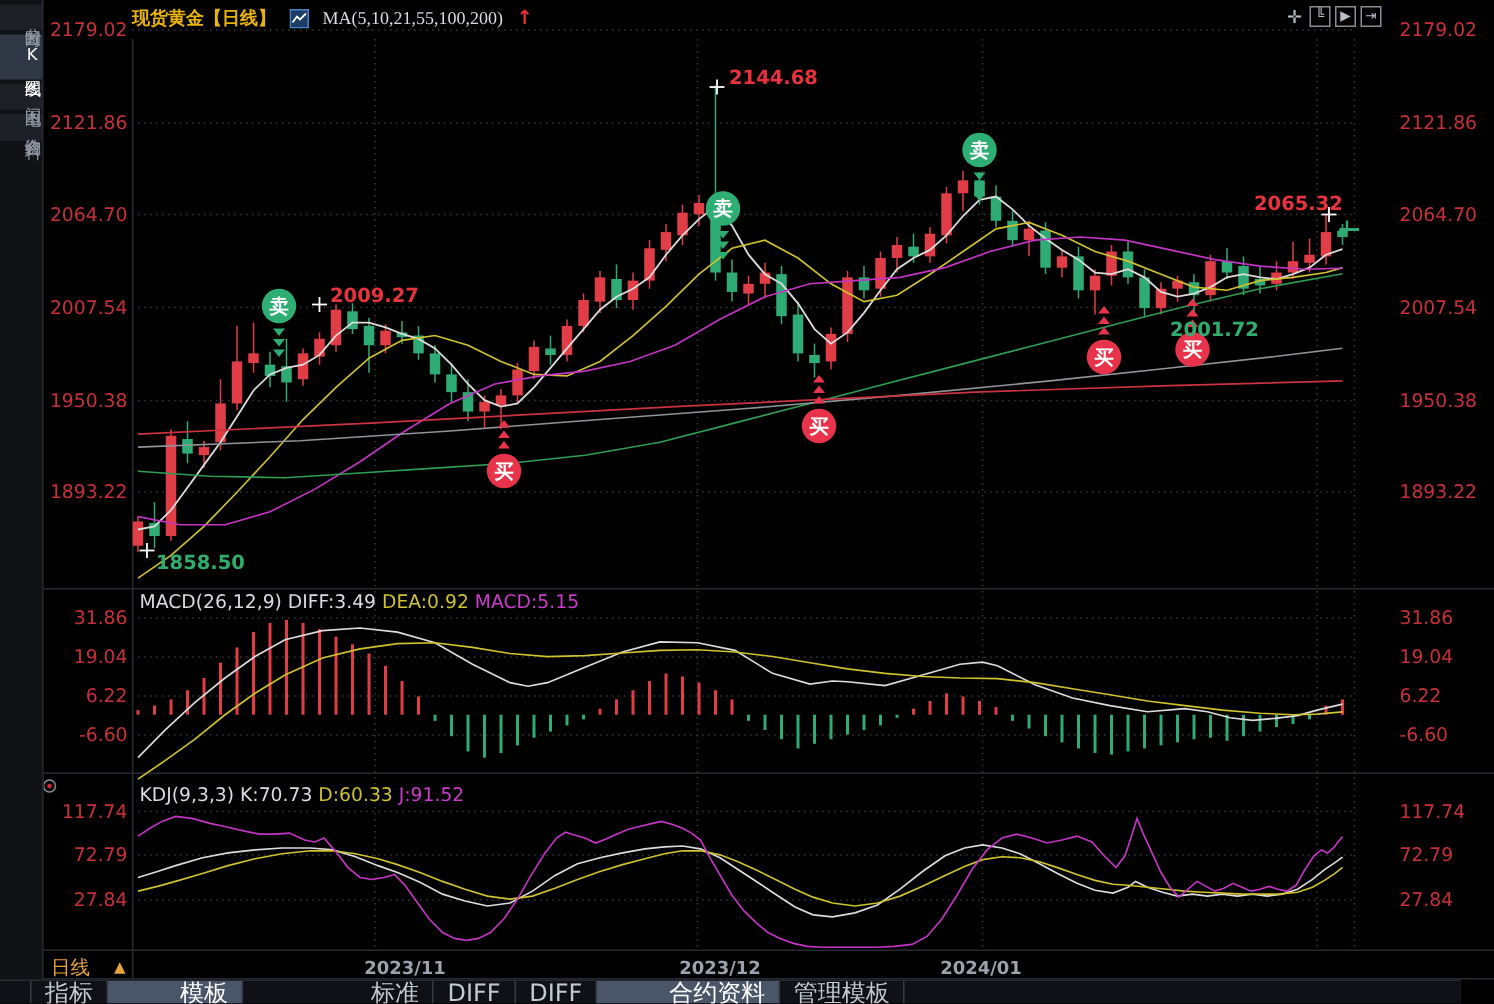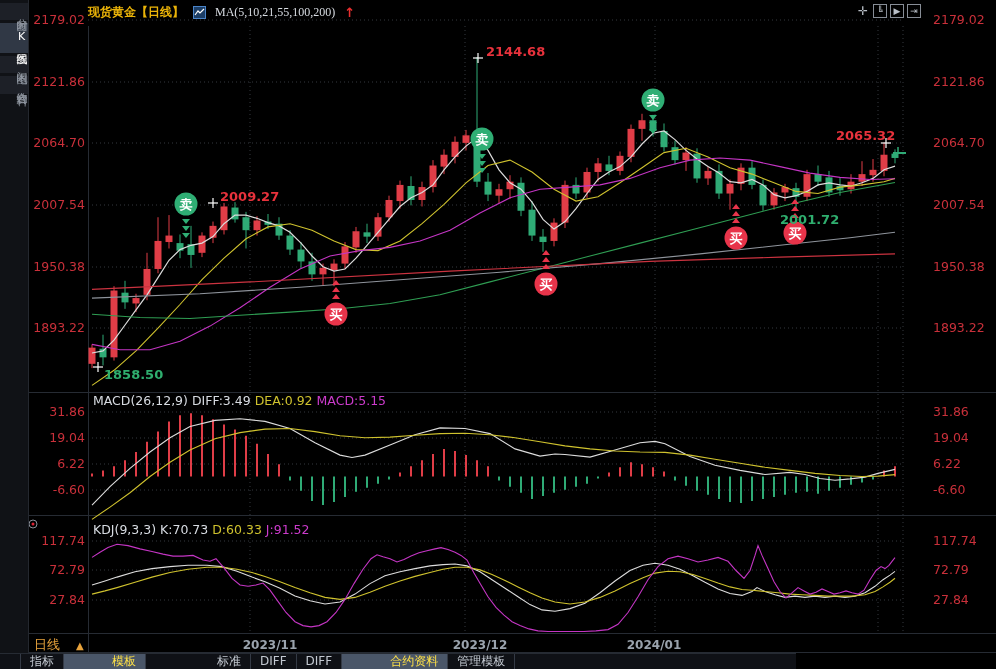--- a/index.html
+++ b/index.html
@@ -22,26 +22,26 @@
   .up-arrow{color:#e82e2e;font-weight:bold;font-size:13px;}
   .toolbar{position:absolute;left:856px;top:4px;display:flex;gap:3px;z-index:6;}
   .ticon{width:14px;height:14px;border:1px solid #878d96;color:#b9bfc7;font-size:9px;
          line-height:13px;text-align:center;box-sizing:border-box;cursor:pointer;}
   .ticon.noborder{border:none;font-size:12px;line-height:14px;}
   
   .period{position:absolute;left:34px;top:636px;z-index:6;display:flex;align-items:center;
           color:#e8a33c;font-size:13px;font-weight:normal;cursor:pointer;}
   .period .tri{margin-left:16px;font-size:10px;}
   
-  .tabbar{position:absolute;left:0;top:653px;width:796px;height:16px;background:#0f1116;
+  .tabbar{position:absolute;left:0;top:653px;width:974px;height:16px;background:#0f1116;
           border-top:1px solid #262b33;display:flex;align-items:stretch;z-index:6;
-          padding-left:20px;box-sizing:border-box;font-size:12px;color:#c3c9d1;}
+          padding-left:20px;box-sizing:border-box;font-size:16px;color:#c3c9d1;}
   .tab{padding:0 9px;line-height:15px;border-right:1px solid #343a45;cursor:pointer;}
   .tab:first-child{border-left:1px solid #343a45;}
-  .tab.active{background:#4a5668;color:#fde047;padding-left:48px;}
+  .tab.active{background:#4a5668;color:#ffffff;padding-left:48px;}
   .tab.vip{color:#f0abfc;margin-top:44px;}
 </style>
 </head>
 <body>
 
 <div class="app">
 
   <svg id="chart-svg" width="996" height="669">
       <g>
         <line x1="88" x2="903" y1="20" y2="20" stroke="#34383f" stroke-width="1" stroke-dasharray="1 3"></line>

